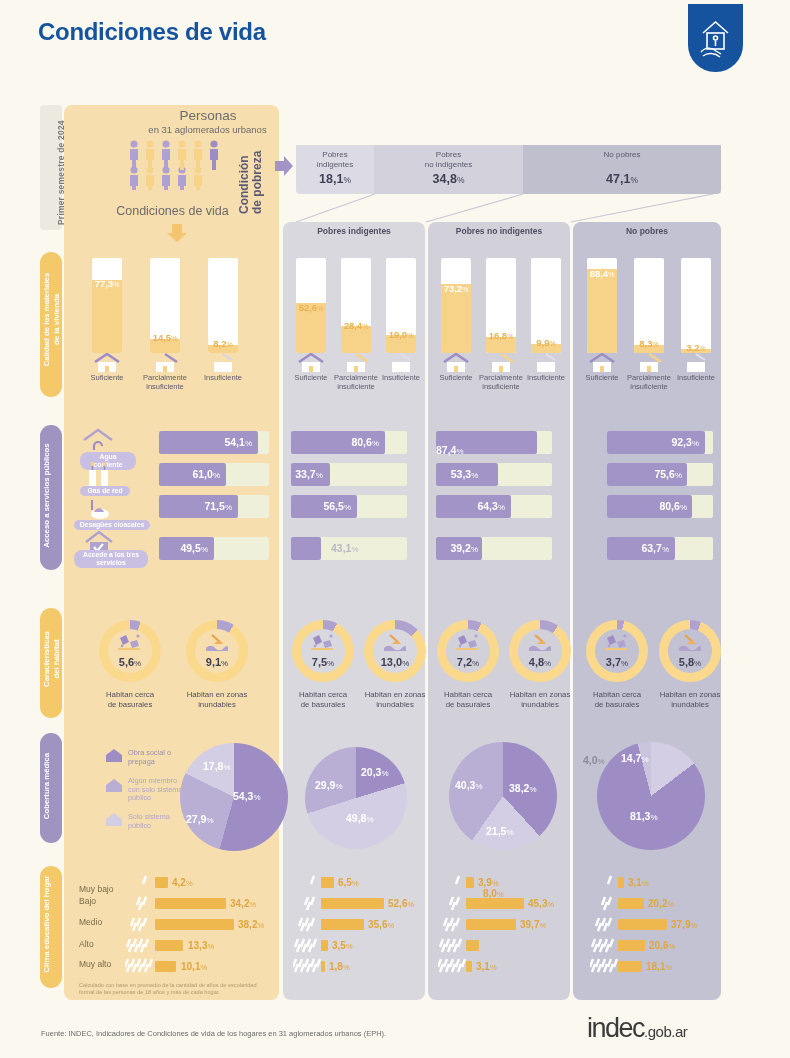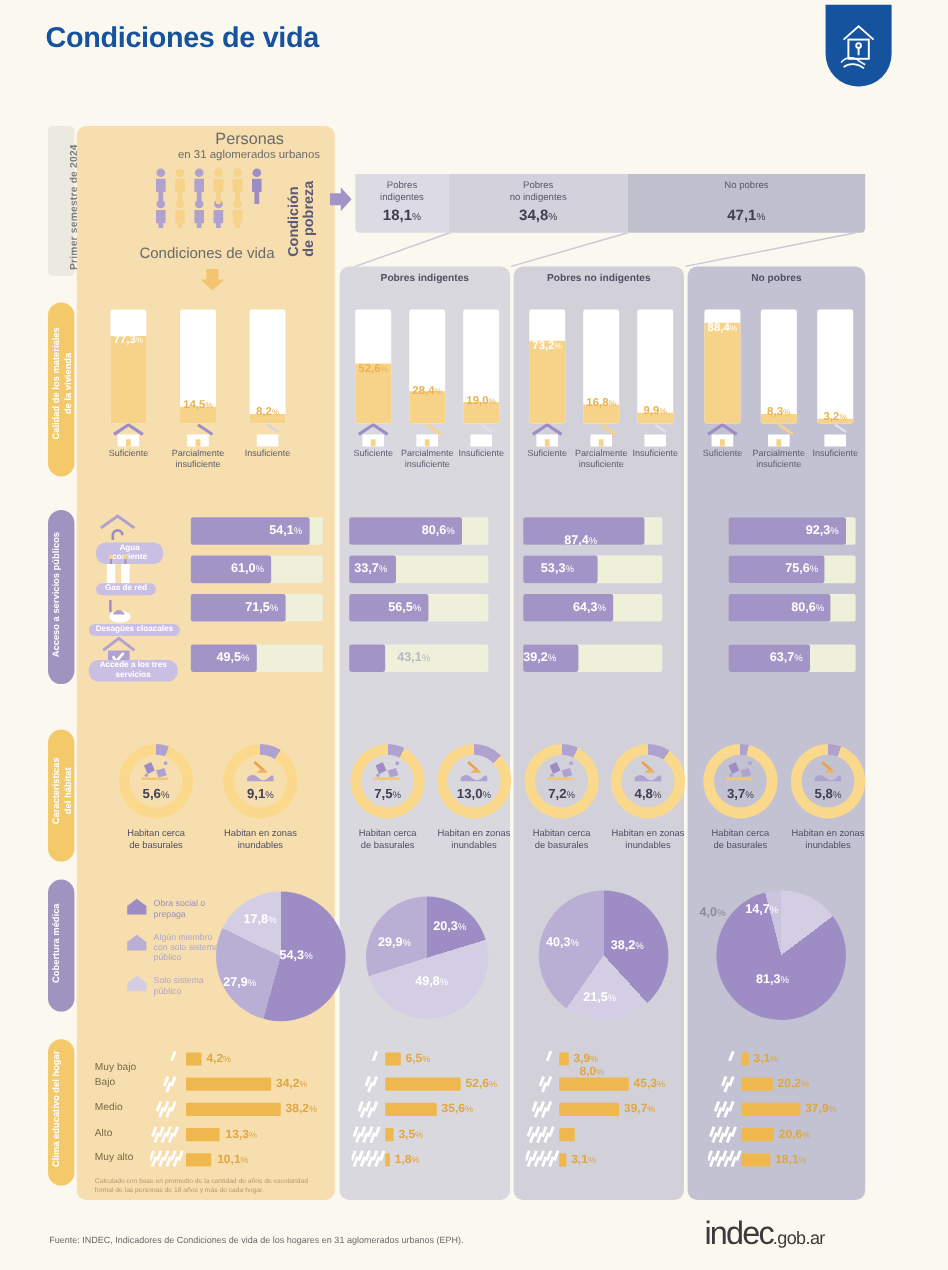--- a/index.html
+++ b/index.html
@@ -468,33 +468,33 @@
   <div class="sbar-vl" style="left:291px;top:495px;width:60px;text-align:right"><span>56,5</span><i>%</i></div>
 
   <div class="sbar-bg" style="left:291px;top:537px;width:116px"></div>
   <div class="sbar-fg" style="left:291px;top:537px;width:29.7px"></div>
   <div class="sbar-vl dim" style="left:331px;top:537px"><span>43,1</span><i>%</i></div>
 </div>
 
 <div>
   <div class="sbar-bg" style="left:436px;top:431px;width:116px"></div>
   <div class="sbar-fg" style="left:436px;top:431px;width:101.4px"></div>
-  <div class="sbar-vl" style="left:436px;top:439px;width:96px;text-align:center"><span>87,4</span><i>%</i></div>
+  <div class="sbar-vl" style="left:436px;top:439px;width:96px;text-align:left"><span>87,4</span><i>%</i></div>
 
   <div class="sbar-bg" style="left:436px;top:463px;width:116px"></div>
   <div class="sbar-fg" style="left:436px;top:463px;width:61.8px"></div>
   <div class="sbar-vl" style="left:436px;top:463px;width:57px;text-align:center"><span>53,3</span><i>%</i></div>
 
   <div class="sbar-bg" style="left:436px;top:495px;width:116px"></div>
   <div class="sbar-fg" style="left:436px;top:495px;width:74.6px"></div>
   <div class="sbar-vl" style="left:436px;top:495px;width:69px;text-align:right"><span>64,3</span><i>%</i></div>
 
   <div class="sbar-bg" style="left:436px;top:537px;width:116px"></div>
   <div class="sbar-fg" style="left:436px;top:537px;width:45.5px"></div>
-  <div class="sbar-vl" style="left:436px;top:537px;width:42px;text-align:left"><span>39,2</span><i>%</i></div>
+  <div class="sbar-vl" style="left:436px;top:537px;width:42px;text-align:right"><span>39,2</span><i>%</i></div>
 </div>
 
 <div>
   <div class="sbar-bg" style="left:607px;top:431px;width:106px"></div>
   <div class="sbar-fg" style="left:607px;top:431px;width:97.8px"></div>
   <div class="sbar-vl" style="left:607px;top:431px;width:92px;text-align:right"><span>92,3</span><i>%</i></div>
 
   <div class="sbar-bg" style="left:607px;top:463px;width:106px"></div>
   <div class="sbar-fg" style="left:607px;top:463px;width:80.1px"></div>
   <div class="sbar-vl" style="left:607px;top:463px;width:75px;text-align:right"><span>75,6</span><i>%</i></div>

